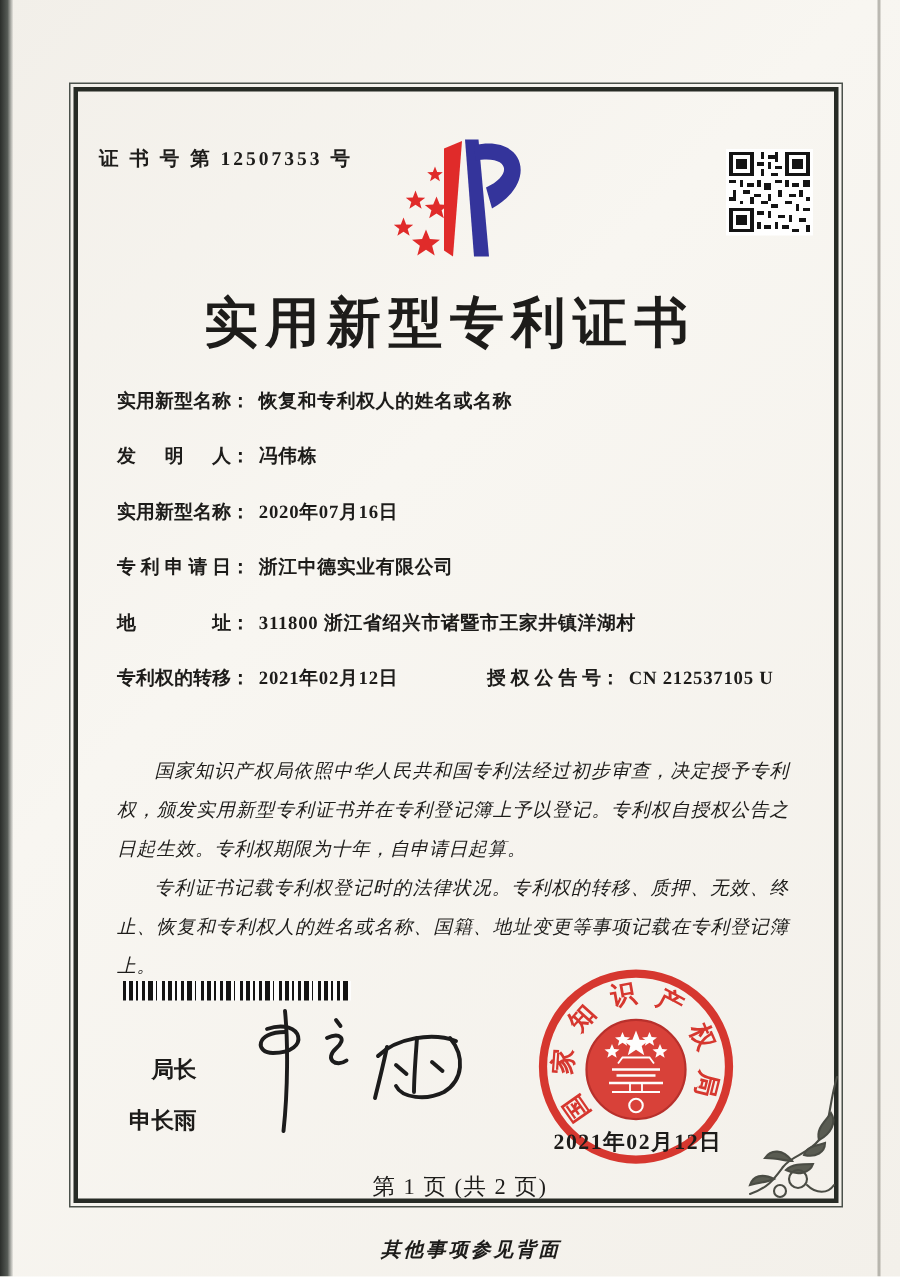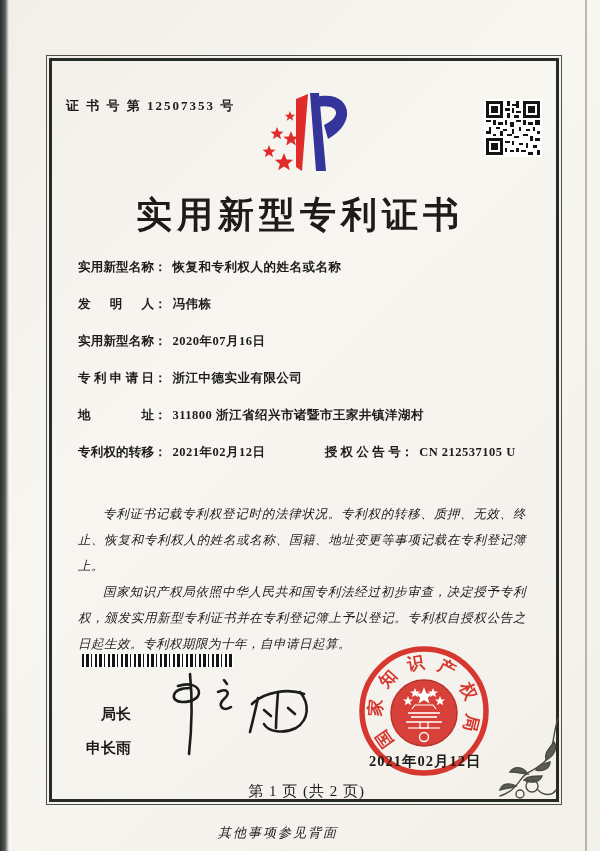--- a/index.html
+++ b/index.html
@@ -35,21 +35,21 @@
   .barcode{position:absolute;left:82px;top:654px;width:152px;height:13px;
     background:repeating-linear-gradient(90deg,#141414 0 2px,#fdfdfd 2px 4px,#141414 4px 7px,#fdfdfd 7px 9px,#141414 9px 10px,#fdfdfd 10px 13px);}
   .signer{position:absolute;left:86px;top:697px;font-size:15px;font-weight:bold;
     font-family:"Liberation Sans","DejaVu Sans",sans-serif;line-height:34px;text-align:right;}
   .signature{position:absolute;left:152px;top:668px;}
   .seal{position:absolute;left:356px;top:643px;}
   .seal-date{position:absolute;left:369px;top:752px;font-size:14.5px;font-weight:bold;letter-spacing:1px;}
   .flourish{position:absolute;left:492px;top:712px;}
   .page-info{position:absolute;left:175px;top:782px;width:190px;text-align:right;font-size:15px;letter-spacing:1px;}
   .back-note{position:absolute;left:0;top:824px;width:556px;text-align:center;
-    font-size:13px;font-weight:normal;font-style:italic;letter-spacing:2px;}
+    font-size:13px;font-weight:bold;font-style:italic;letter-spacing:2px;padding-left:36px;}
 </style>
 </head>
 <body>
 
 <div class="photo-edge-left"></div>
 <div class="paper-edge-right"></div>
 
 <div class="frame-outer">
   <div class="frame-inner"></div>
 </div>
@@ -152,22 +152,22 @@
   </div>
   <div class="frow frow-last">
     <span class="flabel">专利权的转移</span><span class="fcolon">：</span><span class="fvalue">2021年02月12日</span>
     <span class="grant-no">
       <span class="flabel">授权公告号</span><span class="fcolon">：</span><span class="fvalue">CN 212537105 U</span>
     </span>
   </div>
 </div>
 
 <div class="paras">
+  <p>国家知识产权局依照中华人民共和国专利法经过初步审查，决定授予专利权，颁发实用新型专利证书并在专利登记簿上予以登记。专利权自授权公告之日起生效。专利权期限为十年，自申请日起算。</p>
   <p>专利证书记载专利权登记时的法律状况。专利权的转移、质押、无效、终止、恢复和专利权人的姓名或名称、国籍、地址变更等事项记载在专利登记簿上。</p>
-  <p>国家知识产权局依照中华人民共和国专利法经过初步审查，决定授予专利权，颁发实用新型专利证书并在专利登记簿上予以登记。专利权自授权公告之日起生效。专利权期限为十年，自申请日起算。</p>
 </div>
 
 <div class="barcode"></div>
 
 <div class="signer">
   <div>局长</div>
   <div>申长雨</div>
 </div>
 
 <div class="signature">

